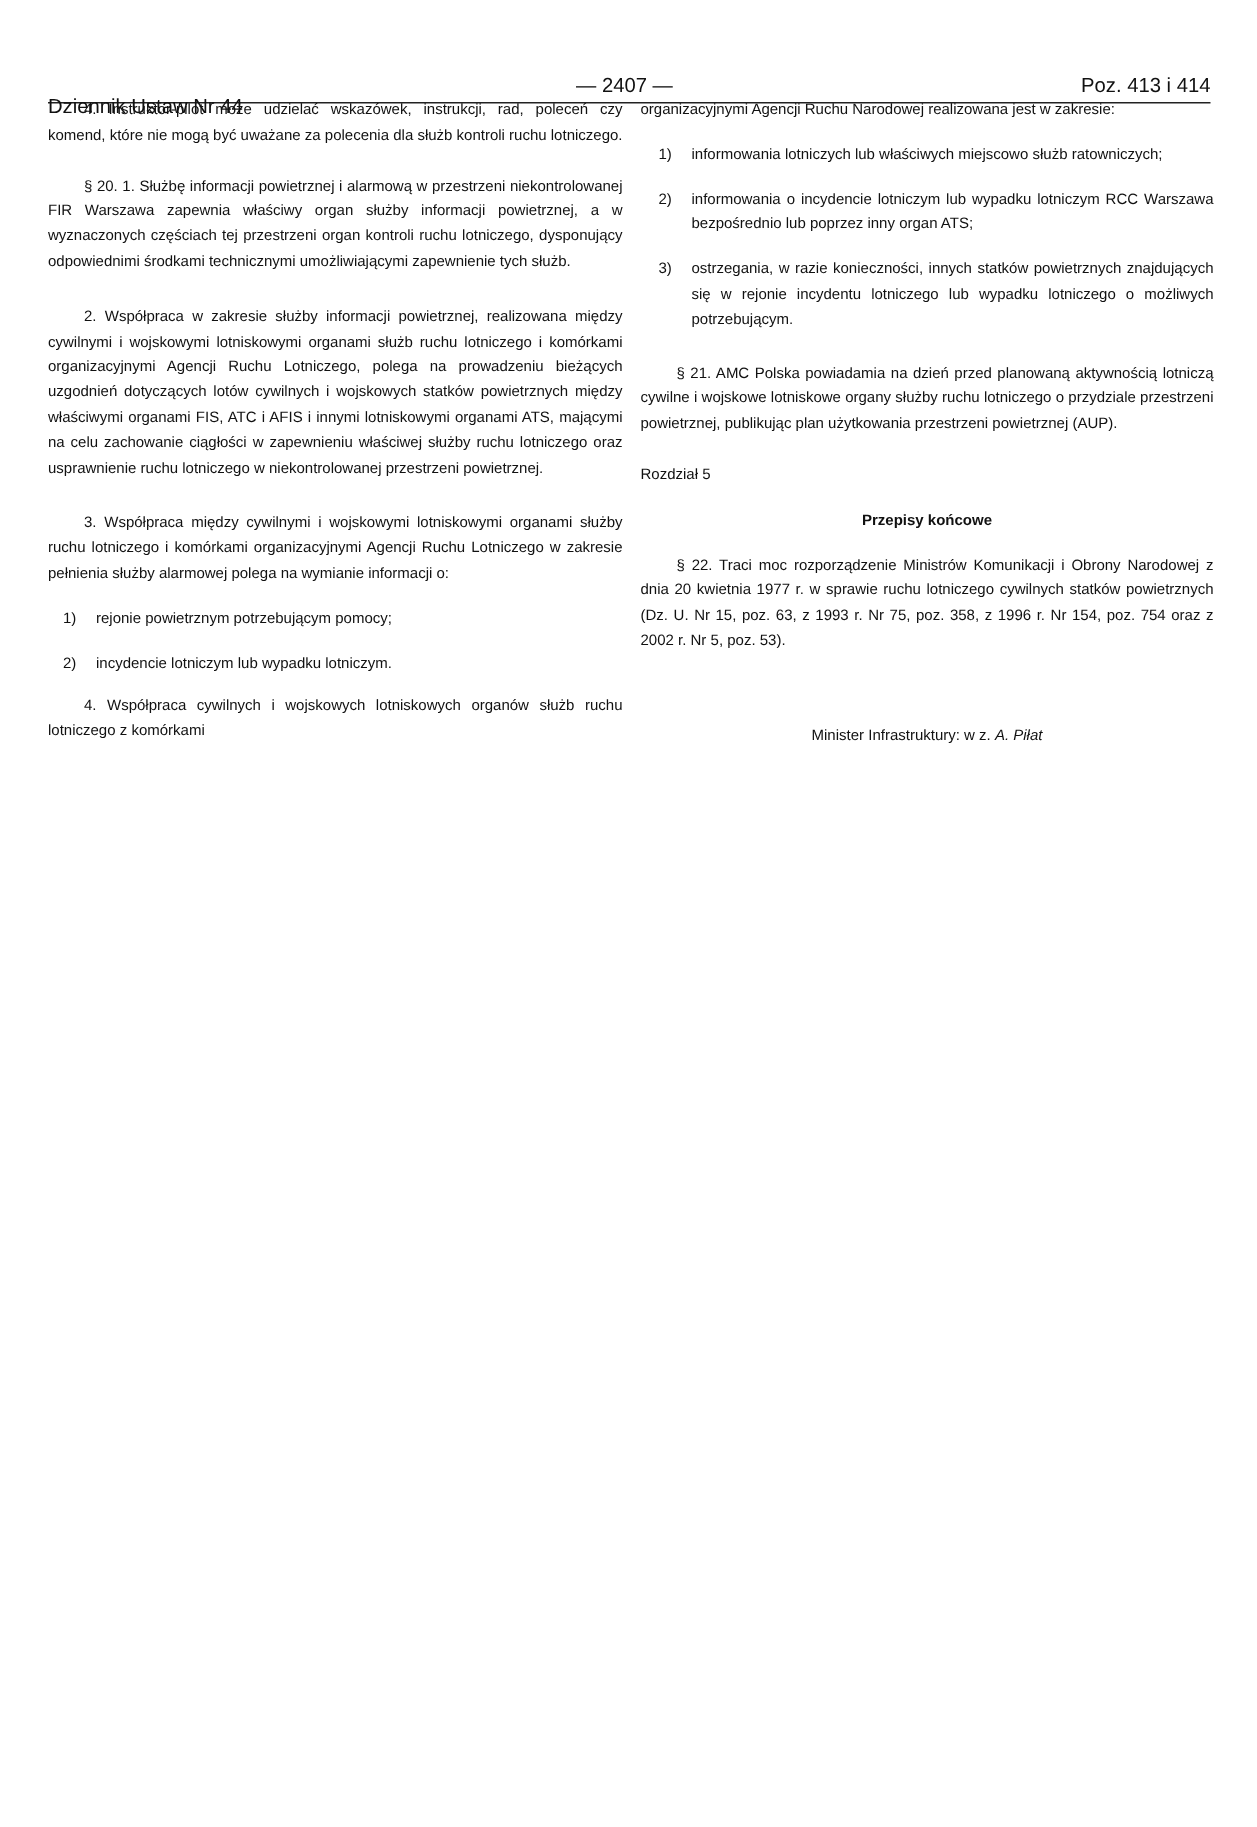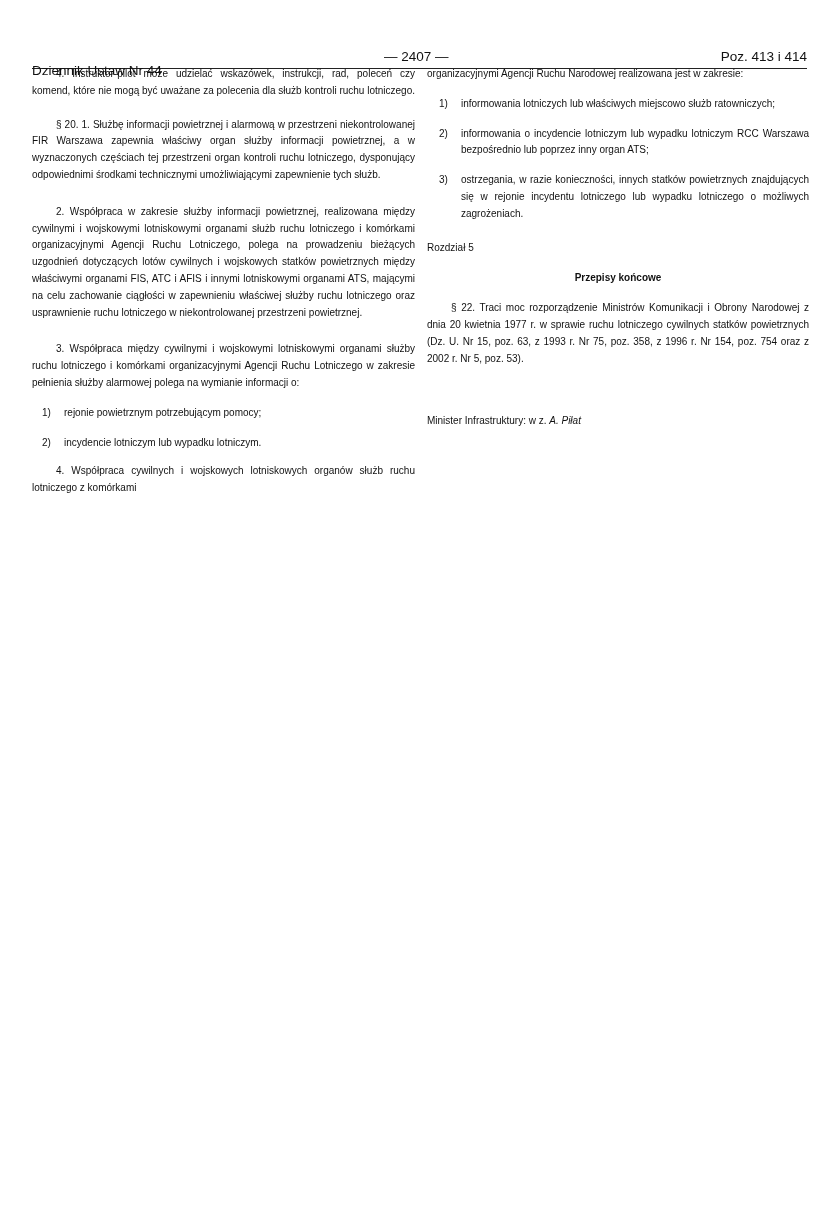--- a/index.html
+++ b/index.html
@@ -25,21 +25,21 @@
   .gap { margin-top: 17px; }
   .gap-sm { margin-top: 12px; }
 
   .item { display: flex; text-align: justify; }
   .item .num { flex: 0 0 auto; width: 18px; padding-left: 10px; }
   .item .txt { flex: 1; text-align: justify; }
 
   .center { text-align: left; }
   .chapter { text-align: left; margin-top: 17px; }
   .chapter-title { text-align: center; font-weight: bold; margin-top: 14px; }
-  .signature { text-align: left; margin-top: 46px; }
+  .signature { text-align: center; margin-top: 46px; }
   .signature i { font-style: italic; }
 </style>
 </head>
 <body>
 
 <div class="header">
   <span class="left">Dziennik Ustaw Nr 44</span>
   <span class="center">— 2407 —</span>
   <span class="right">Poz. 413 i 414</span>
 </div>
@@ -65,19 +65,20 @@
   <div class="item gap-sm" style="margin-top:13px">
     <span class="num" style="padding-left:12px">1)</span>
     <span class="txt" style="padding-left:4px">informowania lotniczych lub właściwych miejscowo służb ratowniczych;</span>
   </div>
   <div class="item gap-sm" style="margin-top:13px">
     <span class="num" style="padding-left:12px">2)</span>
     <span class="txt" style="padding-left:4px">informowania o incydencie lotniczym lub wypadku lotniczym RCC Warszawa bezpośrednio lub poprzez inny organ ATS;</span>
   </div>
   <div class="item gap-sm" style="margin-top:13px">
     <span class="num" style="padding-left:12px">3)</span>
-    <span class="txt" style="padding-left:4px">ostrzegania, w razie konieczności, innych statków powietrznych znajdujących się w rejonie incydentu lotniczego lub wypadku lotniczego o możliwych zagrożeniach.</span>
+    <span class="txt" style="padding-left:4px">ostrzegania, w razie konieczności, innych statków powietrznych znajdujących się w rejonie incydentu lotniczego lub wypadku lotniczego o możliwych potrzebującym.</span>
   </div>
+  <p class="para gap" style="margin-top:19px">§ 21. AMC Polska powiadamia na dzień przed planowaną aktywnością lotniczą cywilne i wojskowe lotniskowe organy służby ruchu lotniczego o przydziale przestrzeni powietrznej, publikując plan użytkowania przestrzeni powietrznej (AUP).</p>
   <p class="chapter">Rozdział 5</p>
   <p class="chapter-title">Przepisy końcowe</p>
   <p class="para gap-sm" style="margin-top:13px">§ 22. Traci moc rozporządzenie Ministrów Komunikacji i Obrony Narodowej z dnia 20 kwietnia 1977 r. w sprawie ruchu lotniczego cywilnych statków powietrznych (Dz. U. Nr 15, poz. 63, z 1993 r. Nr 75, poz. 358, z 1996 r. Nr 154, poz. 754 oraz z 2002 r. Nr 5, poz. 53).</p>
   <p class="signature"><span>Minister Infrastruktury: w z. </span><i>A. Piłat</i></p>
 </div>
 
 </body></html>

